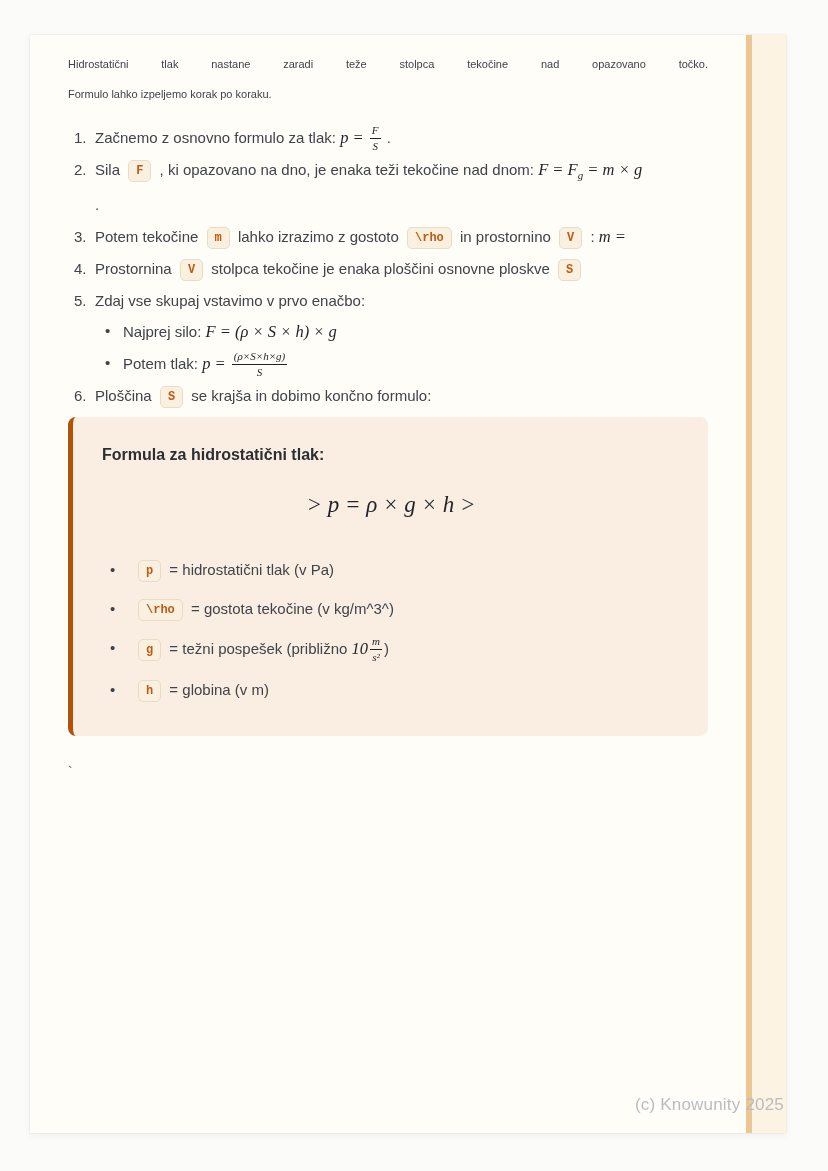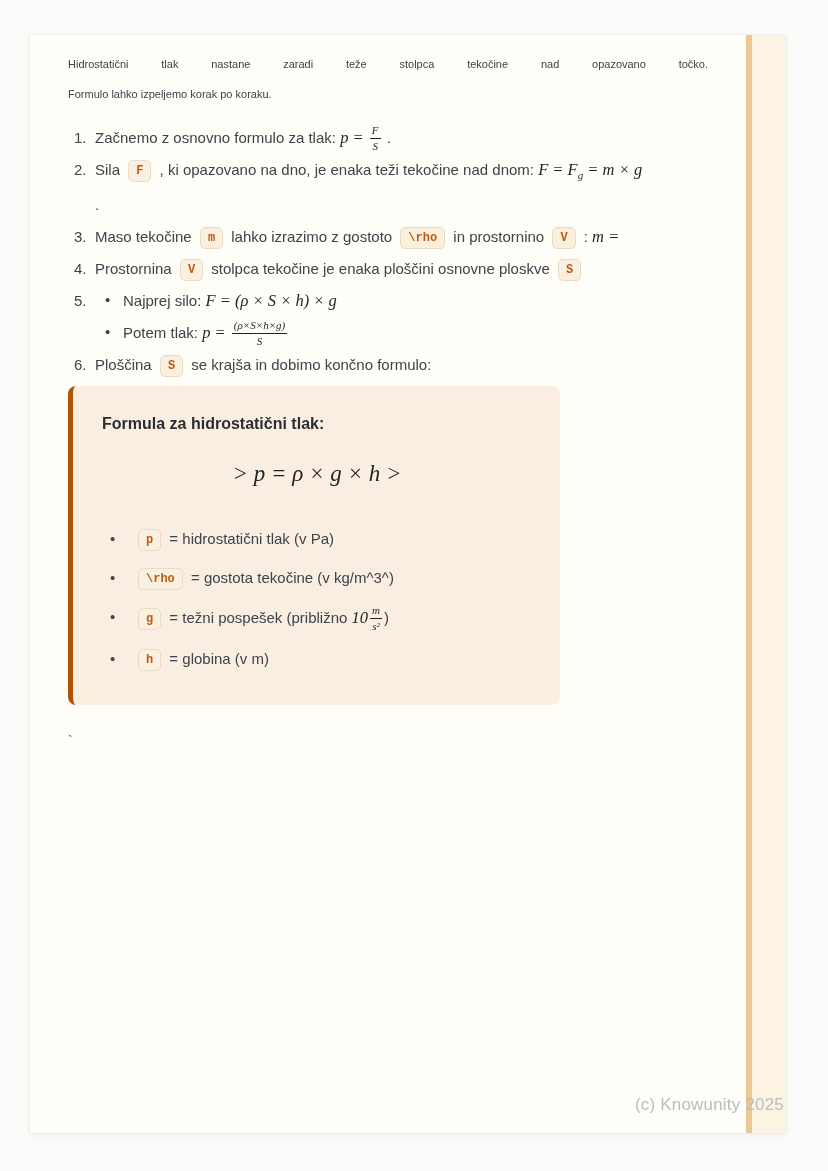--- a/index.html
+++ b/index.html
@@ -105,21 +105,21 @@
     margin: 0 2px;
     font-family: "Liberation Serif", serif;
     font-style: italic;
     color: #1f2228;
   }
   .frac .num { display: block; font-size: 11px; padding: 0 2px 2px; border-bottom: 1px solid #1f2228; }
   .frac .den { display: block; font-size: 11px; padding-top: 2px; }
 
   .callout {
     margin-top: 6px;
-    width: 492px;
+    width: 640px;
     background: #faeee2;
     border-left: 5px solid #b05309;
     border-radius: 8px;
     padding: 29px 28px 34px 29px;
   }
   .callout-title {
     font-size: 16px;
     font-weight: bold;
     color: #2b2e33;
   }
@@ -174,28 +174,29 @@
             <span class="step-num">1.</span>
             <div class="step-line"><span class="t">Začnemo z osnovno formulo za tlak: </span><span class="math">p = </span><span class="frac"><span class="num">F</span><span class="den">S</span></span><span class="t"> .</span></div>
           </li>
           <li class="step-item">
             <span class="step-num">2.</span>
             <div class="step-line"><span class="t">Sila </span><span class="code-badge">F</span><span class="t"> , ki opazovano na dno, je enaka teži tekočine nad dnom: </span><span class="math">F = F</span><span class="msub">g</span><span class="math"> = m × g</span></div>
             <div class="cont-line"><span class="t">.</span></div>
           </li>
           <li class="step-item">
             <span class="step-num">3.</span>
-            <div class="step-line"><span class="t">Maso tekočine </span><span class="code-badge">m</span><span class="t"> lahko izrazimo z gostoto </span><span class="code-badge">\rho</span><span class="t"> in prostornino </span><span class="code-badge">V</span><span class="t"> : </span><span class="math">m =</span></div>
+            <div class="step-line"><span class="t">Potem tekočine </span><span class="code-badge">m</span><span class="t"> lahko izrazimo z gostoto </span><span class="code-badge">\rho</span><span class="t"> in prostornino </span><span class="code-badge">V</span><span class="t"> : </span><span class="math">m =</span></div>
           </li>
           <li class="step-item">
             <span class="step-num">4.</span>
             <div class="step-line"><span class="t">Prostornina </span><span class="code-badge">V</span><span class="t"> stolpca tekočine je enaka ploščini osnovne ploskve </span><span class="code-badge">S</span></div>
           </li>
           <li class="step-item">
             <span class="step-num">5.</span>
+            <div class="step-line"><span class="t">Zdaj vse skupaj vstavimo v prvo enačbo:</span></div>
             <ul class="sub-list">
               <li class="sub-item"><span class="bullet-dot">•</span><span class="t">Najprej silo: </span><span class="math">F = (ρ × S × h) × g</span></li>
               <li class="sub-item"><span class="bullet-dot">•</span><span class="t">Potem tlak: </span><span class="math">p = </span><span class="frac"><span class="num">(ρ×S×h×g)</span><span class="den">S</span></span></li>
             </ul>
           </li>
           <li class="step-item">
             <span class="step-num">6.</span>
             <div class="step-line"><span class="t">Ploščina </span><span class="code-badge">S</span><span class="t"> se krajša in dobimo končno formulo:</span></div>
           </li>
         </ol>

